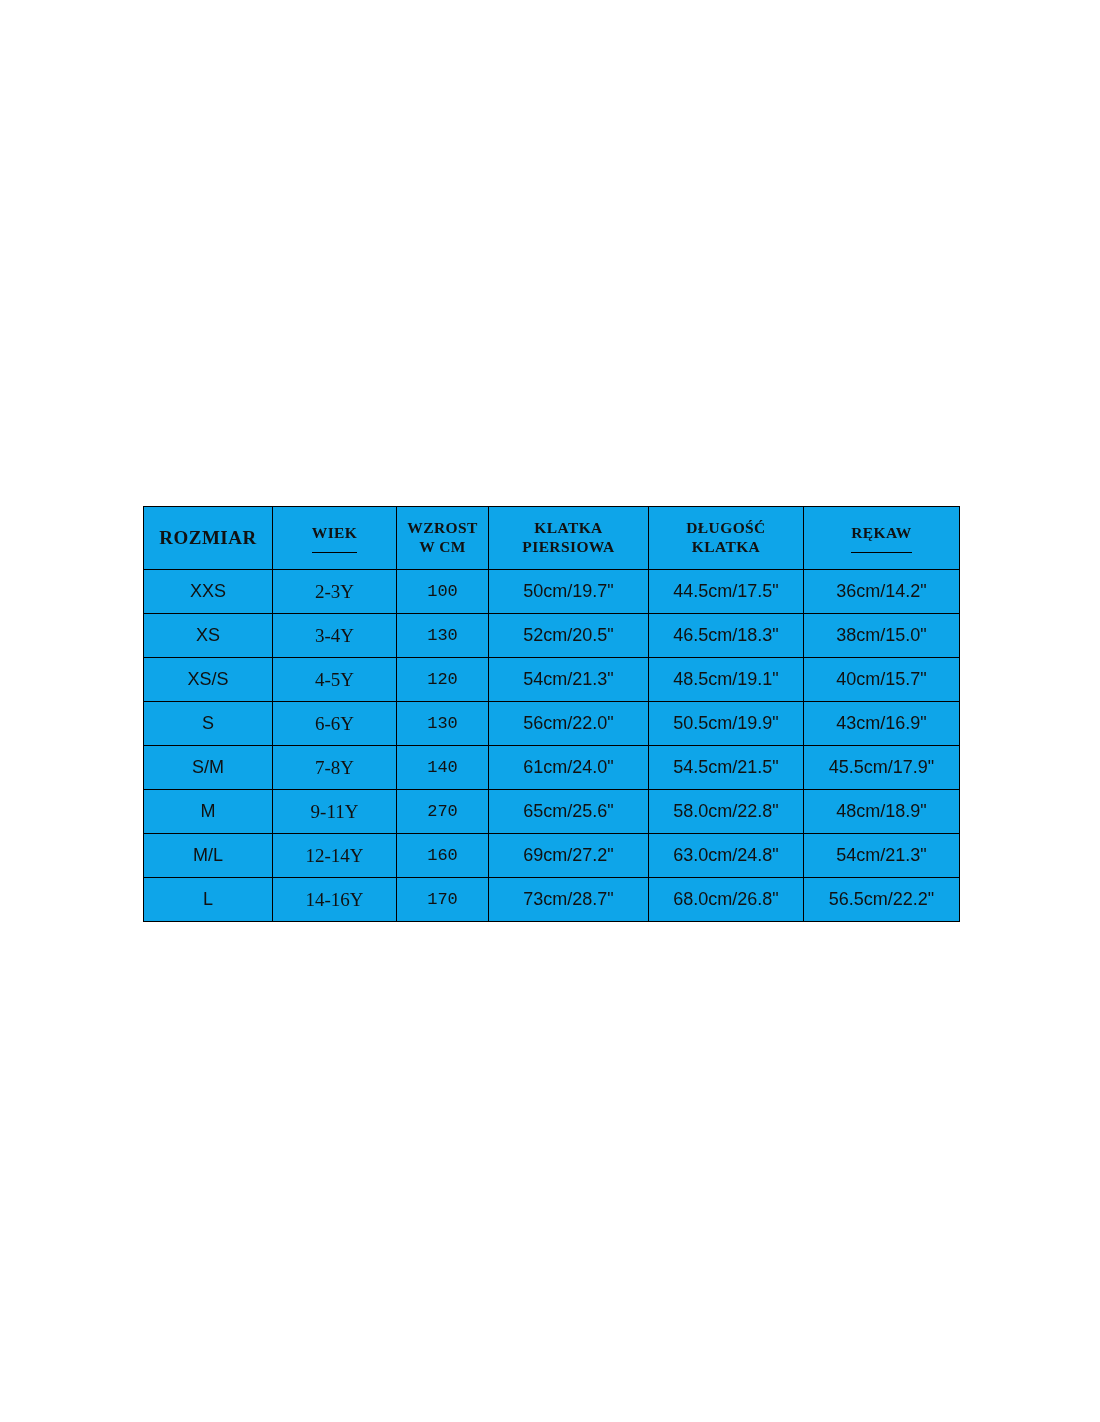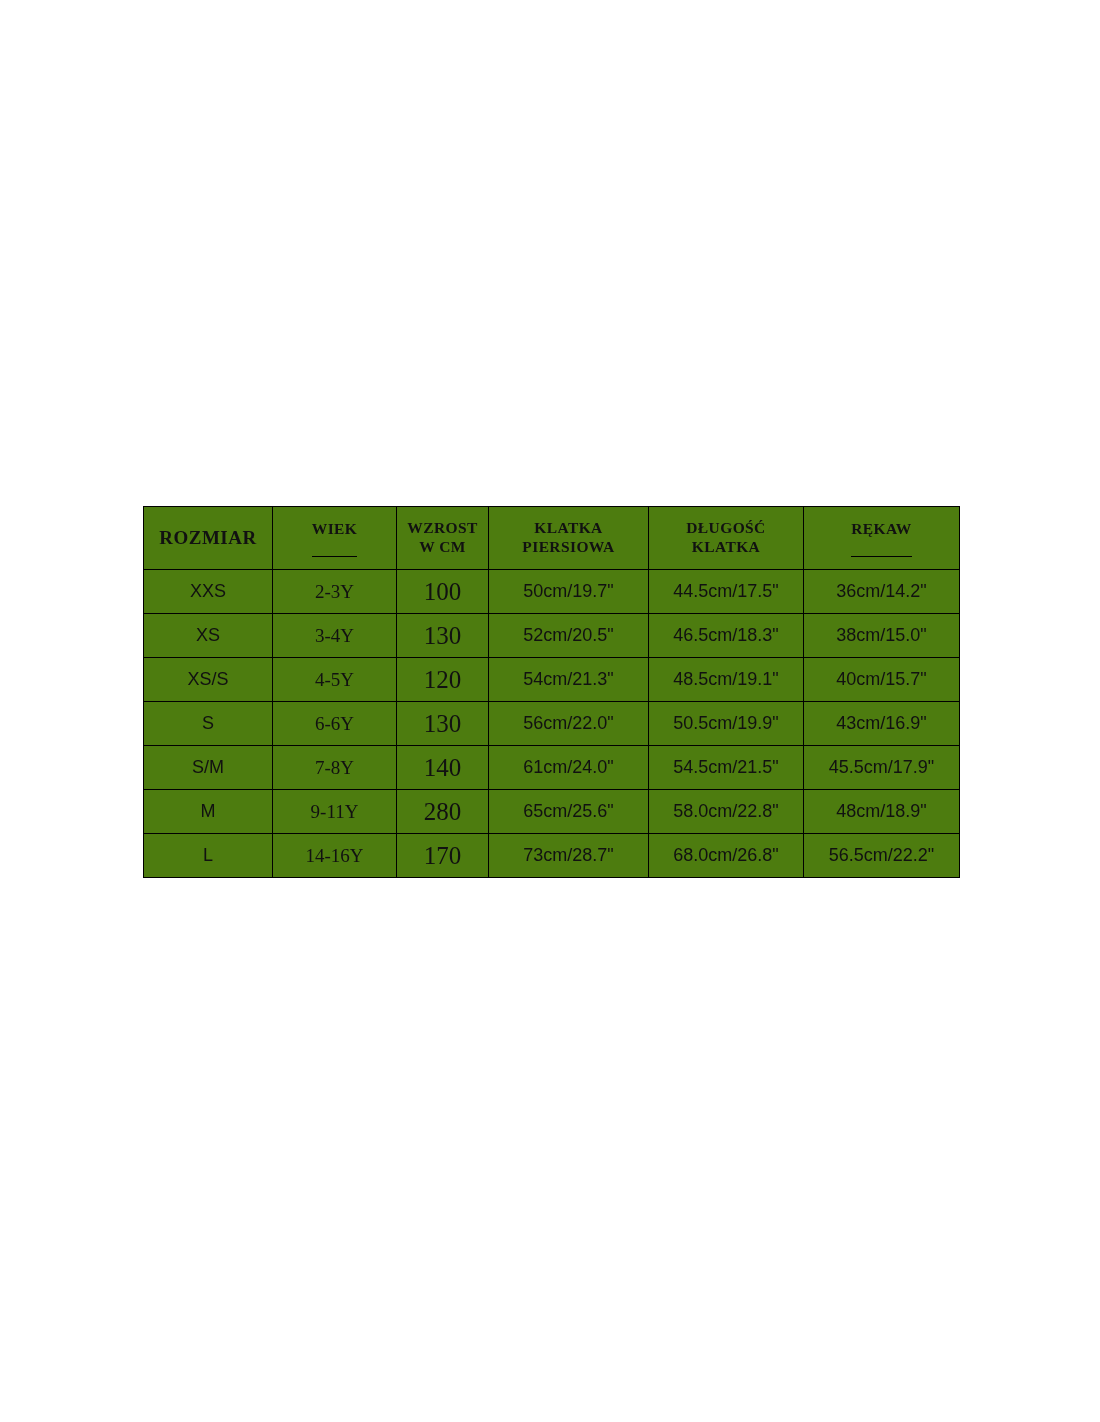--- a/index.html
+++ b/index.html
@@ -25,21 +25,21 @@
   .table-wrap {
     position: absolute;
     left: 143px;
     top: 506px;
     width: 816px;
   }
   table.size-table {
     border-collapse: collapse;
     width: 816px;
     table-layout: fixed;
-    background: #4d7c0f;
+    background: #0ea5e9;
   }
   table.size-table col.c0 { width: 129px; }
   table.size-table col.c1 { width: 124px; }
   table.size-table col.c2 { width: 92px; }
   table.size-table col.c3 { width: 160px; }
   table.size-table col.c4 { width: 155px; }
   table.size-table col.c5 { width: 156px; }
 
   table.size-table th,
   table.size-table td {
@@ -57,42 +57,42 @@
     letter-spacing: 0.4px;
     line-height: 1.25;
   }
   thead th.head-rozmiar {
     font-size: 19px;
     letter-spacing: 0.5px;
   }
   thead th .u {
     border-bottom: 1.4px solid #000000;
     display: inline-block;
-    padding-bottom: 18px;
+    padding-bottom: 10px;
   }
   thead th .two-line {
     display: block;
     line-height: 1.2;
   }
   tbody td {
     height: 43px;
     font-size: 19px;
   }
   tbody td.col-size {
     font-family: "Liberation Sans", sans-serif;
     font-weight: normal;
     font-size: 18px;
   }
   tbody td.col-age {
     font-family: "Liberation Serif", serif;
     font-size: 19px;
   }
   tbody td.col-height {
-    font-family: Liberation Serif, serif;
-    font-size: 25px;
+    font-family: Liberation Mono, monospace;
+    font-size: 17px;
   }
   tbody td.col-meas {
     font-family: "Liberation Sans", sans-serif;
     font-size: 18px;
   }
 </style>
 </head>
 <body>
 
 <div class="sheet">
@@ -168,24 +168,32 @@
           <td class="col-size">S/M</td>
           <td class="col-age">7-8Y</td>
           <td class="col-height">140</td>
           <td class="col-meas">61cm/24.0"</td>
           <td class="col-meas">54.5cm/21.5"</td>
           <td class="col-meas">45.5cm/17.9"</td>
         </tr>
         <tr>
           <td class="col-size">M</td>
           <td class="col-age">9-11Y</td>
-          <td class="col-height">280</td>
+          <td class="col-height">270</td>
           <td class="col-meas">65cm/25.6"</td>
           <td class="col-meas">58.0cm/22.8"</td>
           <td class="col-meas">48cm/18.9"</td>
+        </tr>
+        <tr>
+          <td class="col-size">M/L</td>
+          <td class="col-age">12-14Y</td>
+          <td class="col-height">160</td>
+          <td class="col-meas">69cm/27.2"</td>
+          <td class="col-meas">63.0cm/24.8"</td>
+          <td class="col-meas">54cm/21.3"</td>
         </tr>
         <tr>
           <td class="col-size">L</td>
           <td class="col-age">14-16Y</td>
           <td class="col-height">170</td>
           <td class="col-meas">73cm/28.7"</td>
           <td class="col-meas">68.0cm/26.8"</td>
           <td class="col-meas">56.5cm/22.2"</td>
         </tr>
       </tbody>

